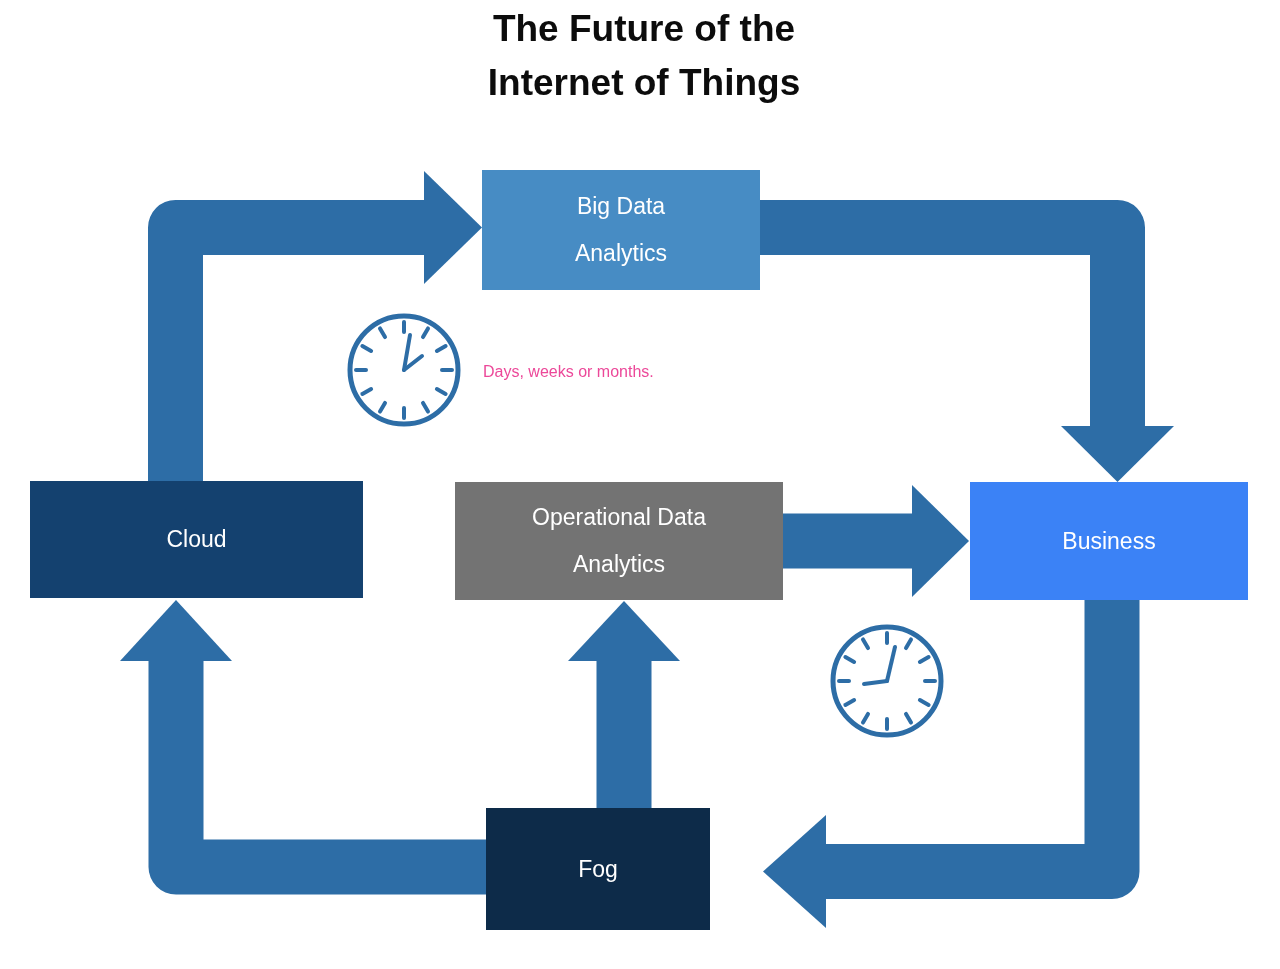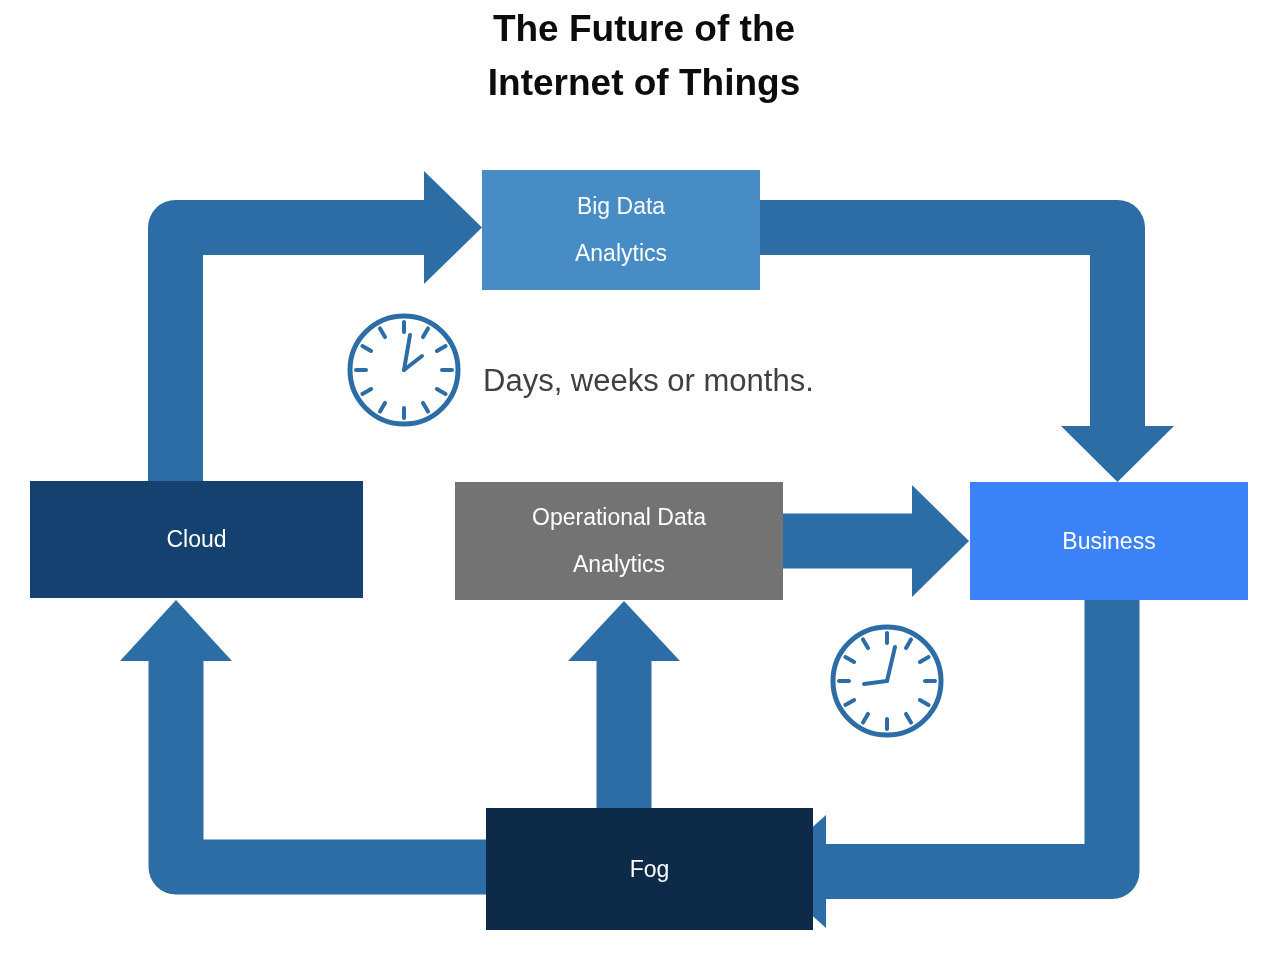--- a/index.html
+++ b/index.html
@@ -14,25 +14,25 @@
   }
   .node{
     position:absolute;z-index:2;display:flex;flex-direction:column;
     align-items:center;justify-content:center;color:#ffffff;
     font-size:23px;line-height:47px;text-align:center;
   }
   #box-bigdata {left:482px;top:170px;width:278px;height:120px;background:#478cc4;}
   #box-cloud   {left:30px; top:481px;width:333px;height:117px;background:#14416f;}
   #box-oda     {left:455px;top:482px;width:328px;height:118px;background:#737373;}
   #box-business{left:970px;top:482px;width:278px;height:118px;background:#3b82f6;}
-  #box-fog     {left:486px;top:808px;width:327px;height:122px;background:#0d2b49;}
+  #box-fog     {left:486px;top:808px;width:224px;height:122px;background:#0d2b49;}
   .clock{position:absolute;z-index:2;}
   #clock-top   {left:344px;top:310px;}
   #clock-bottom{left:827px;top:621px;}
-  .caption{position:absolute;z-index:2;font-size:31px;color:#404040;white-space:nowrap;}
+  .caption{position:absolute;z-index:2;font-size:16px;color:#ec4899;white-space:nowrap;}
   #caption-top   {left:483px;top:363px;}
   #caption-bottom{left:760px;top:749px;}
 </style>
 </head>
 <body>
 
 <div class="canvas">
 
   <svg class="arrows" width="1280" height="969" viewBox="0 0 1280 969">
     <g fill="none" stroke="#2d6da6" stroke-width="55" stroke-linejoin="round" stroke-linecap="butt">

